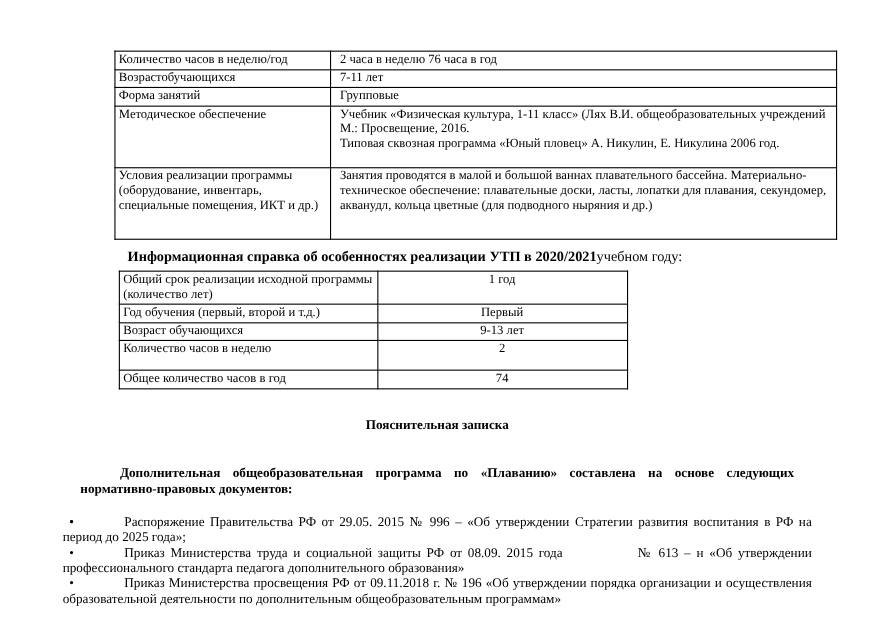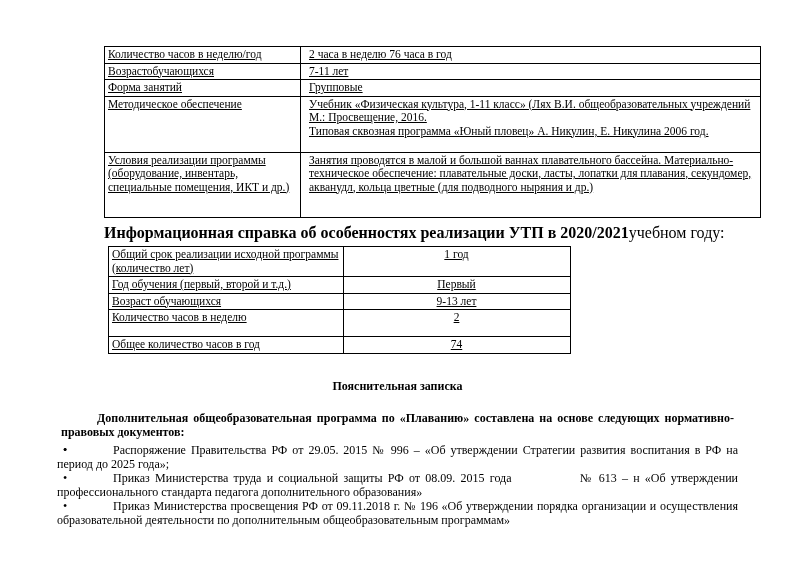--- a/index.html
+++ b/index.html
@@ -13,21 +13,20 @@
     height: 566px;
     background: #ffffff;
     font-family: "Liberation Serif", serif;
     color: #000000;
     overflow: hidden;
   }
   table.doc-table {
     position: absolute;
     border-collapse: collapse;
     table-layout: fixed;
-    text-decoration: underline;
   }
   table.doc-table td {
     border: 1px solid #000000;
     font-size: 11.5px;
     line-height: 13.5px;
     vertical-align: top;
     padding: 1px 4px 1px 3px;
     overflow: hidden;
   }
   
@@ -35,23 +34,23 @@
   .t1 td.c1 { width: 188px; }
   .t1 td.c2 { padding-left: 8px; }
   .t1 tr:nth-child(1) { height: 16px; }
   .t1 tr:nth-child(2) { height: 15px; }
   .t1 tr:nth-child(3) { height: 15px; padding-left: 46px; }
   .t1 tr:nth-child(4) { height: 56px; padding-left: 36px; }
   .t1 tr:nth-child(5) { height: 65px; }
   
   .info-heading {
     position: absolute;
-    left: 104px;
+    left: 116px;
     top: 226px;
-    font-size: 16px;
+    font-size: 13px;
     line-height: 14px;
     white-space: nowrap;
   }
   .info-heading .bold-part { font-weight: bold; }
   
   .t2 { left: 108px; top: 246px; width: 463px; }
   .t2 td.c1 { width: 227px; }
   .t2 td.c2 { text-align: center; }
   .t2 tr:nth-child(1) { height: 26px; }
   .t2 tr:nth-child(2) { height: 13px; }
@@ -72,21 +71,21 @@
   }
   .body-flow {
     position: absolute;
     left: 57px;
     top: 407px;
     width: 681px;
     font-size: 12px;
     line-height: 14px;
   }
   .intro-para {
-    margin: 4px;
+    margin: 16px;
     font-weight: bold;
     text-align: justify;
     text-indent: 36px;
   }
   .bullet-item {
     position: relative;
     margin: 0;
     text-align: justify;
     text-indent: 56px;
   }

